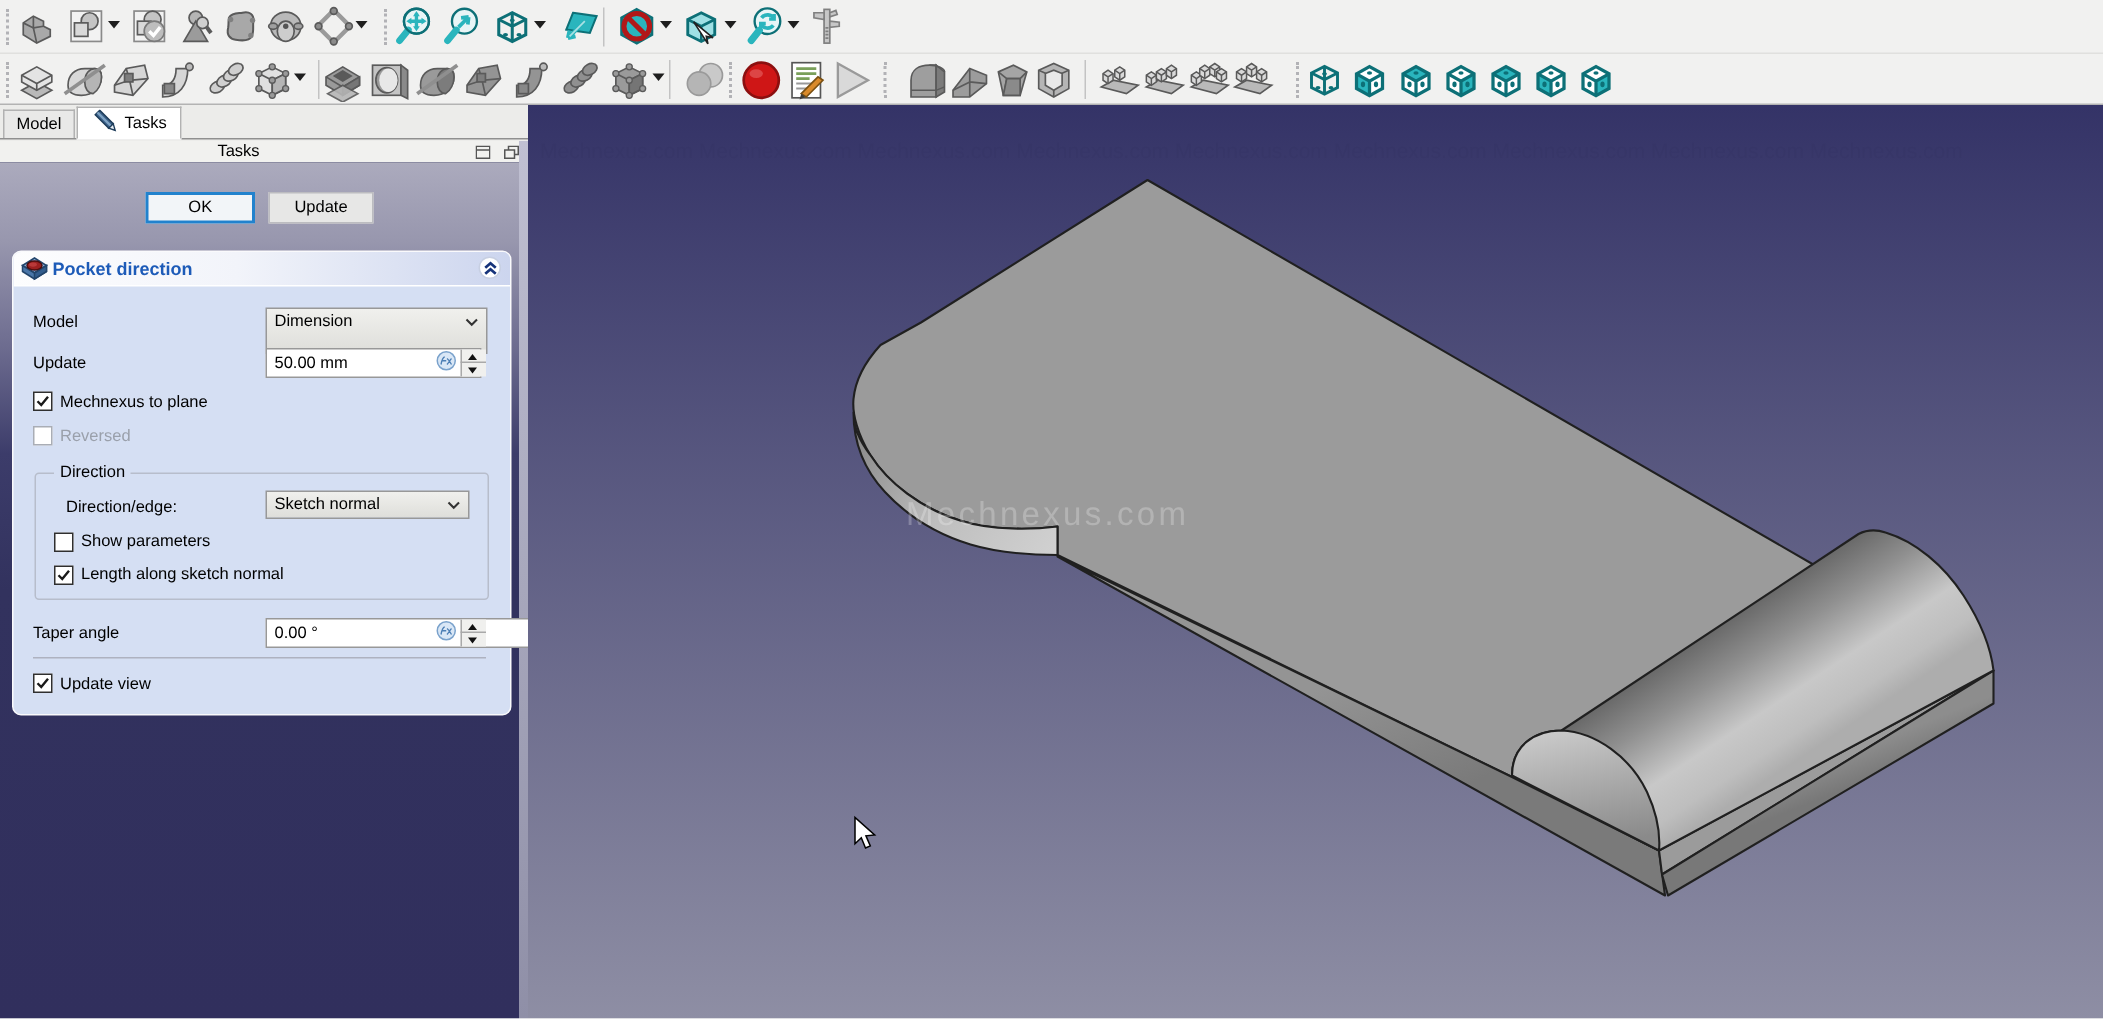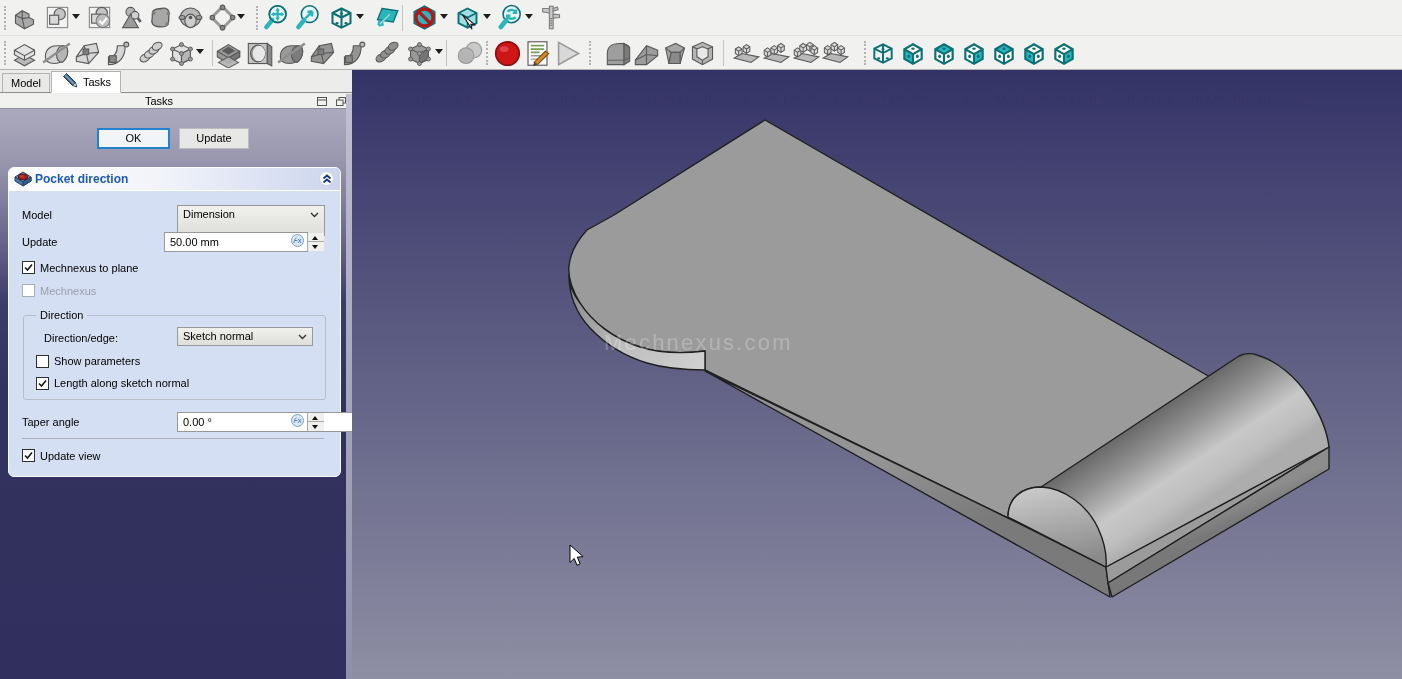--- a/index.html
+++ b/index.html
@@ -450,23 +450,23 @@
         <path d="M1.5 4.5 L5 1.5 L8.5 4.5"></path>
         <path d="M1.5 8.5 L5 5.5 L8.5 8.5"></path>
       </g>
     </svg>
 
 <div class="lbl" style="left:22px;top:209px">Model</div>
 <div class="combo" style="left:177px;top:205px;width:148px;height:31px">Dimension<svg class="chev" width="9" height="6" viewBox="0 0 9 6">
         <path d="M1 1 L4.5 4.5 L8 1" fill="none" stroke="#333" stroke-width="1.4"></path>
       </svg></div>
 <div class="lbl" style="left:22px;top:236px">Update</div>
-<div class="spin" style="left:164px;top:232px;width:144px;height:20px">50.00 mm</div>
+<div class="spin" style="left:177px;top:232px;width:144px;height:20px">50.00 mm</div>
 <div class="lbl" style="left:40px;top:262px">Mechnexus to plane</div>
-<div class="lbl" style="left:40px;top:285px;color:#9aa0ab">Mechnexus</div>
+<div class="lbl" style="left:40px;top:285px;color:#9aa0ab">Reversed</div>
 
 <div class="abs" style="left:23px;top:315px;width:303px;height:85px;border:1px solid #b7bdcb;border-radius:3px"></div>
 <div class="lbl" style="left:36px;top:309px;background:#d5dff3;padding:0 4px">Direction</div>
 <div class="lbl" style="left:44px;top:332px">Direction/edge:</div>
 <div class="combo" style="left:177px;top:327px;width:136px;height:19px">Sketch normal<svg class="chev" width="9" height="6" viewBox="0 0 9 6">
         <path d="M1 1 L4.5 4.5 L8 1" fill="none" stroke="#333" stroke-width="1.4"></path>
       </svg></div>
 <div class="lbl" style="left:54px;top:355px">Show parameters</div>
 <div class="lbl" style="left:54px;top:377px">Length along sketch normal</div>
 

